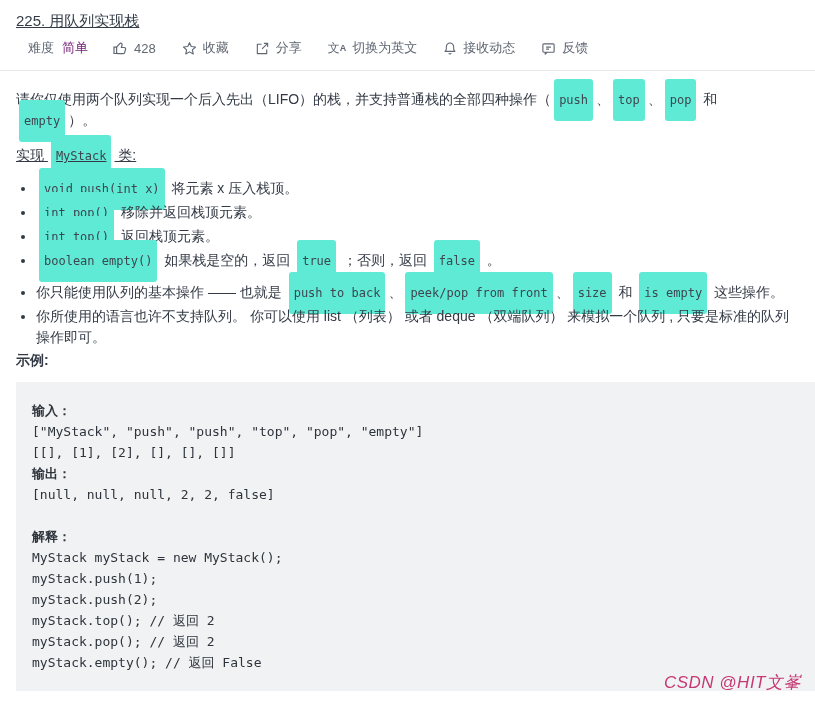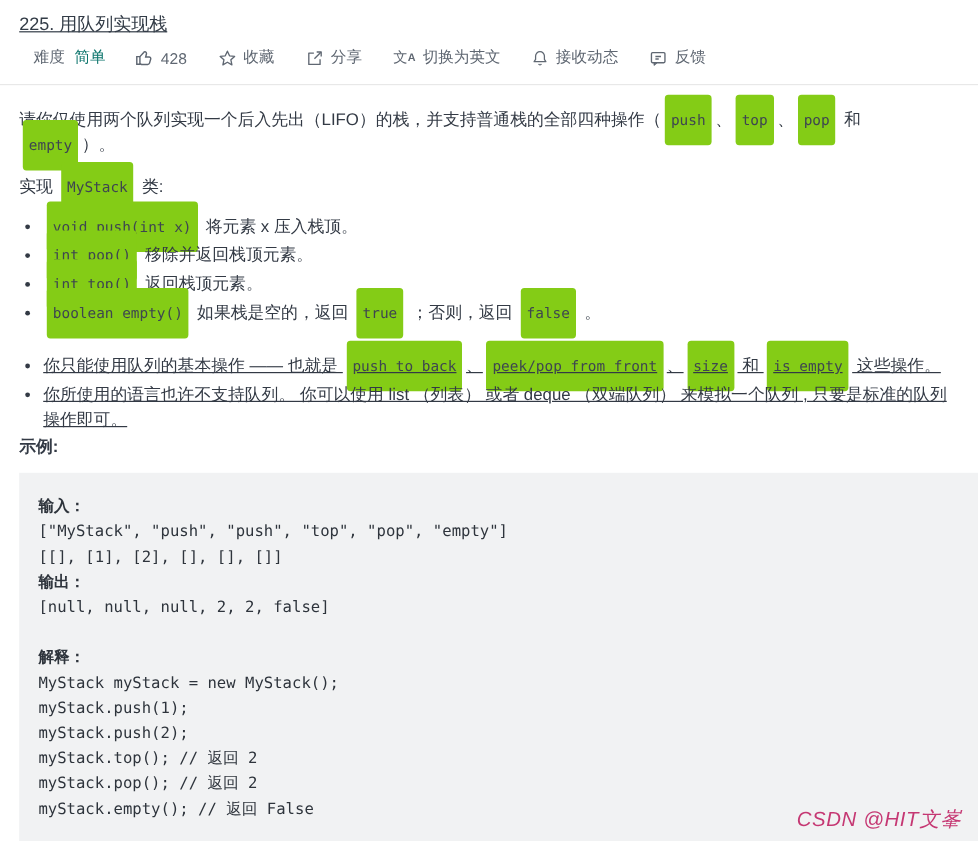--- a/index.html
+++ b/index.html
@@ -19,51 +19,51 @@
   .tb-item .lbl{margin-left:6px;}
   .difficulty{margin-right:24px;}
   .difficulty .easy{margin-left:8px;font-weight:500;}
   .icon{display:inline-flex;align-items:center;}
   .icon svg{display:block;}
   .txicon{font-size:12px;color:#5f6772;letter-spacing:0;}
   .txicon .a{font-size:9px;font-weight:bold;}
   .divider{border:none;border-top:1px solid #e8e8e8;margin:13px 0 0 0;}
   .desc p{margin:0 16px;line-height:20px;}
   .p-intro{margin-top:18px !important;}
-  .p-impl{margin-top:14px !important;}
+  .p-impl{margin-top:14px !important;text-decoration:underline;}
   .ic{
     font-family:"DejaVu Sans Mono","Liberation Mono",monospace;
-    font-size:12px;background:#84cc16;color:#3e4650;
+    font-size:12px;background:#5eead4;color:#3e4650;
     padding:14px 5px;border-radius:3px;margin:0 3px;white-space:nowrap;
   }
   ul{margin:12px 16px 0;padding-left:20px;}
   li{line-height:21px;margin:2px 0;}
   .sec-head{margin:40px 16px 0;font-weight:bold;line-height:20px;}
-  .note-list{margin-top:22px;text-decoration:underline;}
+  .note-list{margin-top:10px;}
   .codeblock{
     margin:12px 0 0 16px;background:#f1f2f3;
     padding:18px 16px;box-sizing:border-box;width:799px;
     font-family:"DejaVu Sans Mono","Liberation Mono",monospace;
     font-size:13px;line-height:21px;color:#2e343c;
   }
   .codeblock .bl{font-weight:bold;}
   .watermark{
     position:absolute;right:14px;bottom:7px;
     font-size:17px;color:#be185d;opacity:.85;letter-spacing:.5px;font-style:italic;
   }
 </style>
 </head>
 <body>
 
 <div class="title">225. 用队列实现栈</div>
 
 <div class="toolbar">
   <div class="tb-item difficulty">
     <span>难度</span>
-    <span class="easy" style="color:#0f766e">简单</span>
+    <span class="easy" style="color:#701a75">简单</span>
   </div>
 
   <div class="tb-item">
     <span class="icon">
       <svg width="16" height="16" viewBox="0 0 16 16" fill="none" stroke="#5f6772" stroke-width="1.2">
         <path d="M2 7.2h2.6v6.3H2z"></path>
         <path d="M4.6 13l1.3.7h5.2c.7 0 1.3-.45 1.5-1.1l1-3.4c.25-.85-.4-1.7-1.3-1.7H9.4l.65-2.7c.2-.85-.45-1.65-1.3-1.65-.4 0-.78.2-1 .55L4.6 7.2"></path>
       </svg>
     </span>
     <span class="lbl">428</span>

